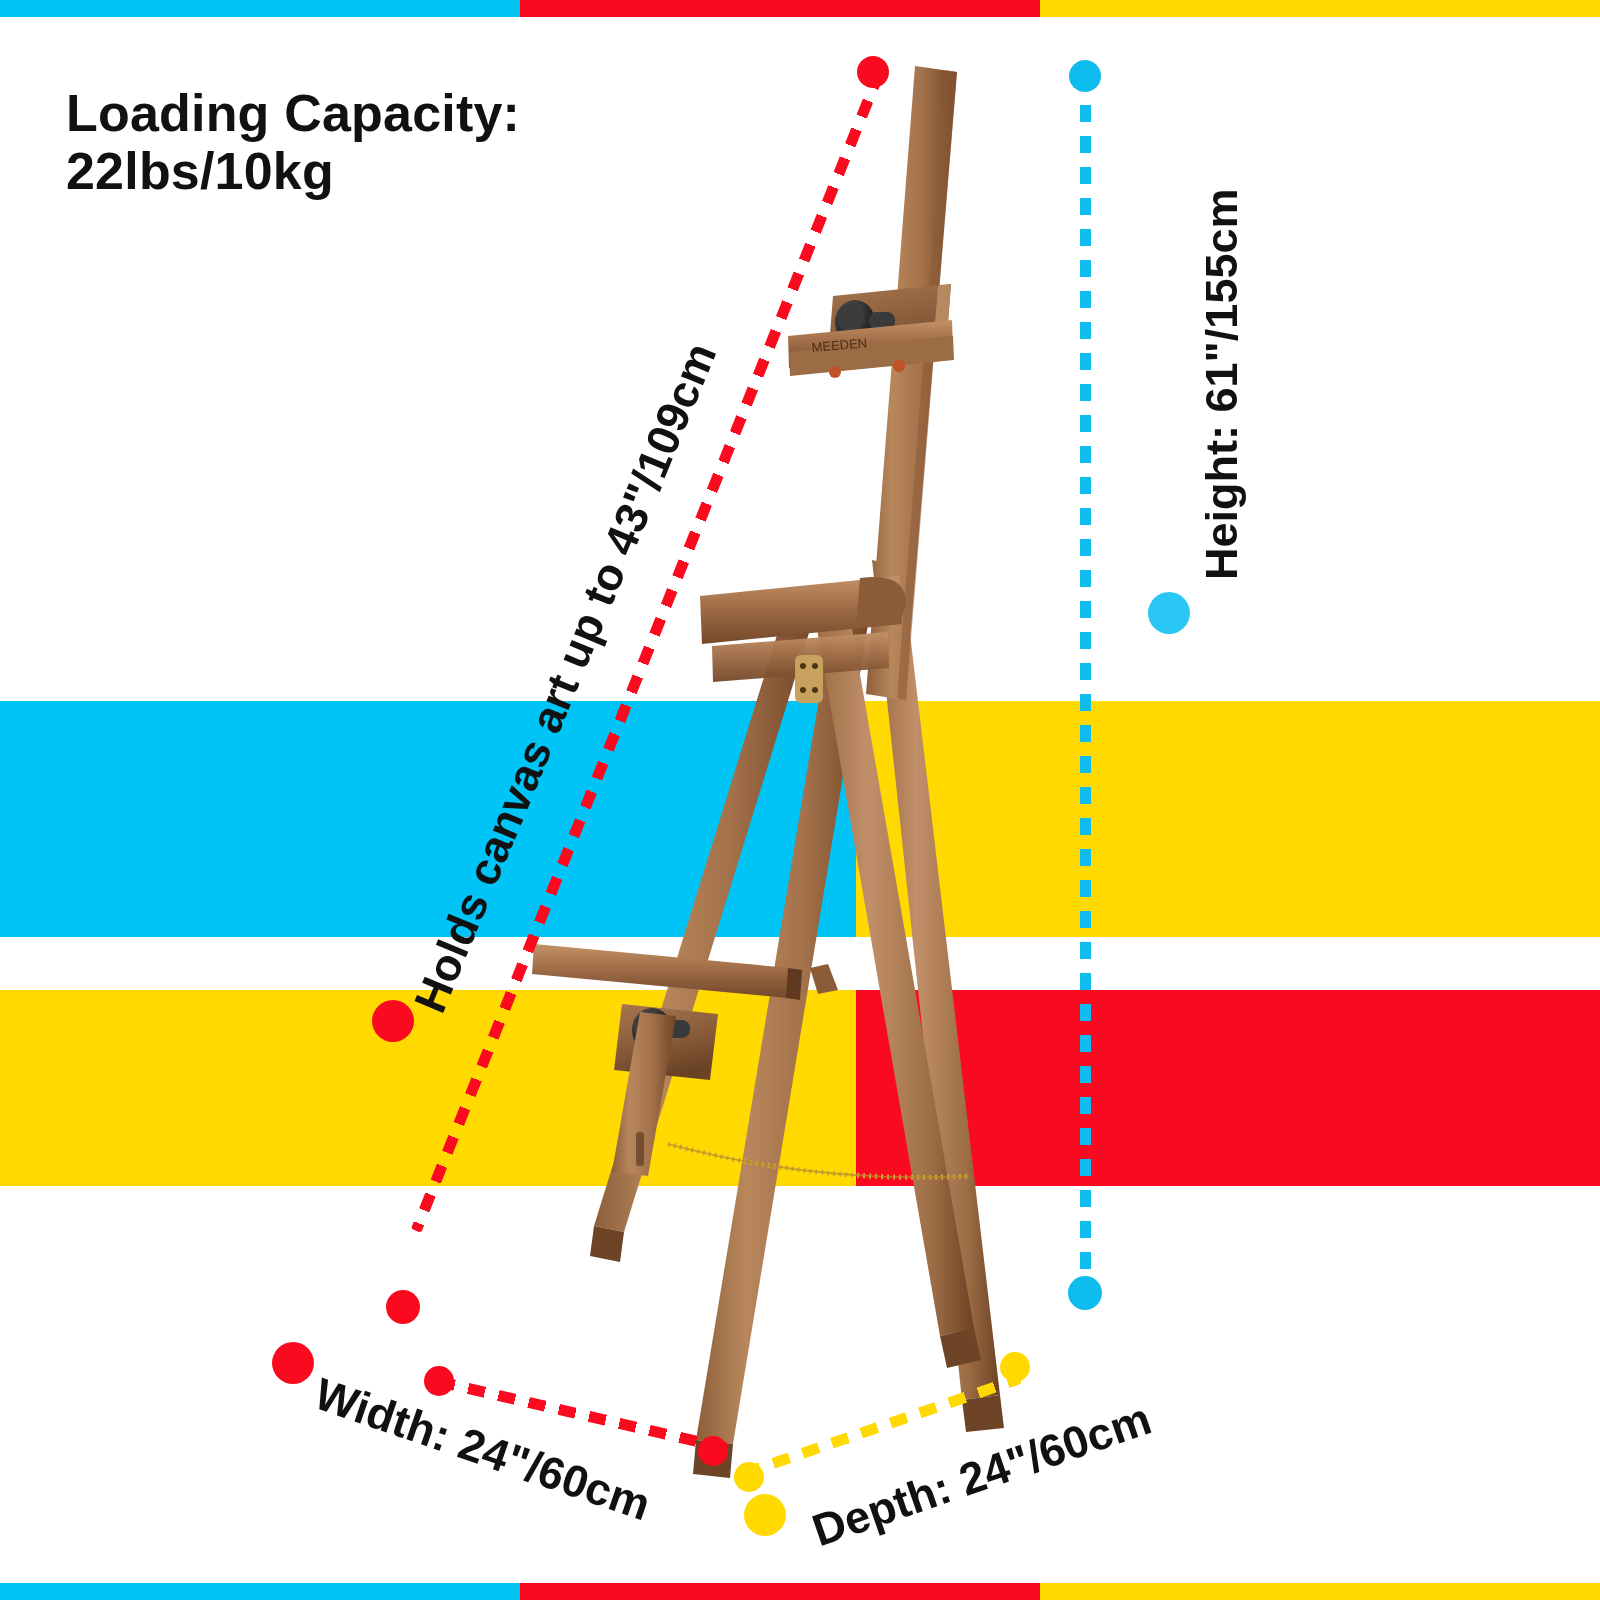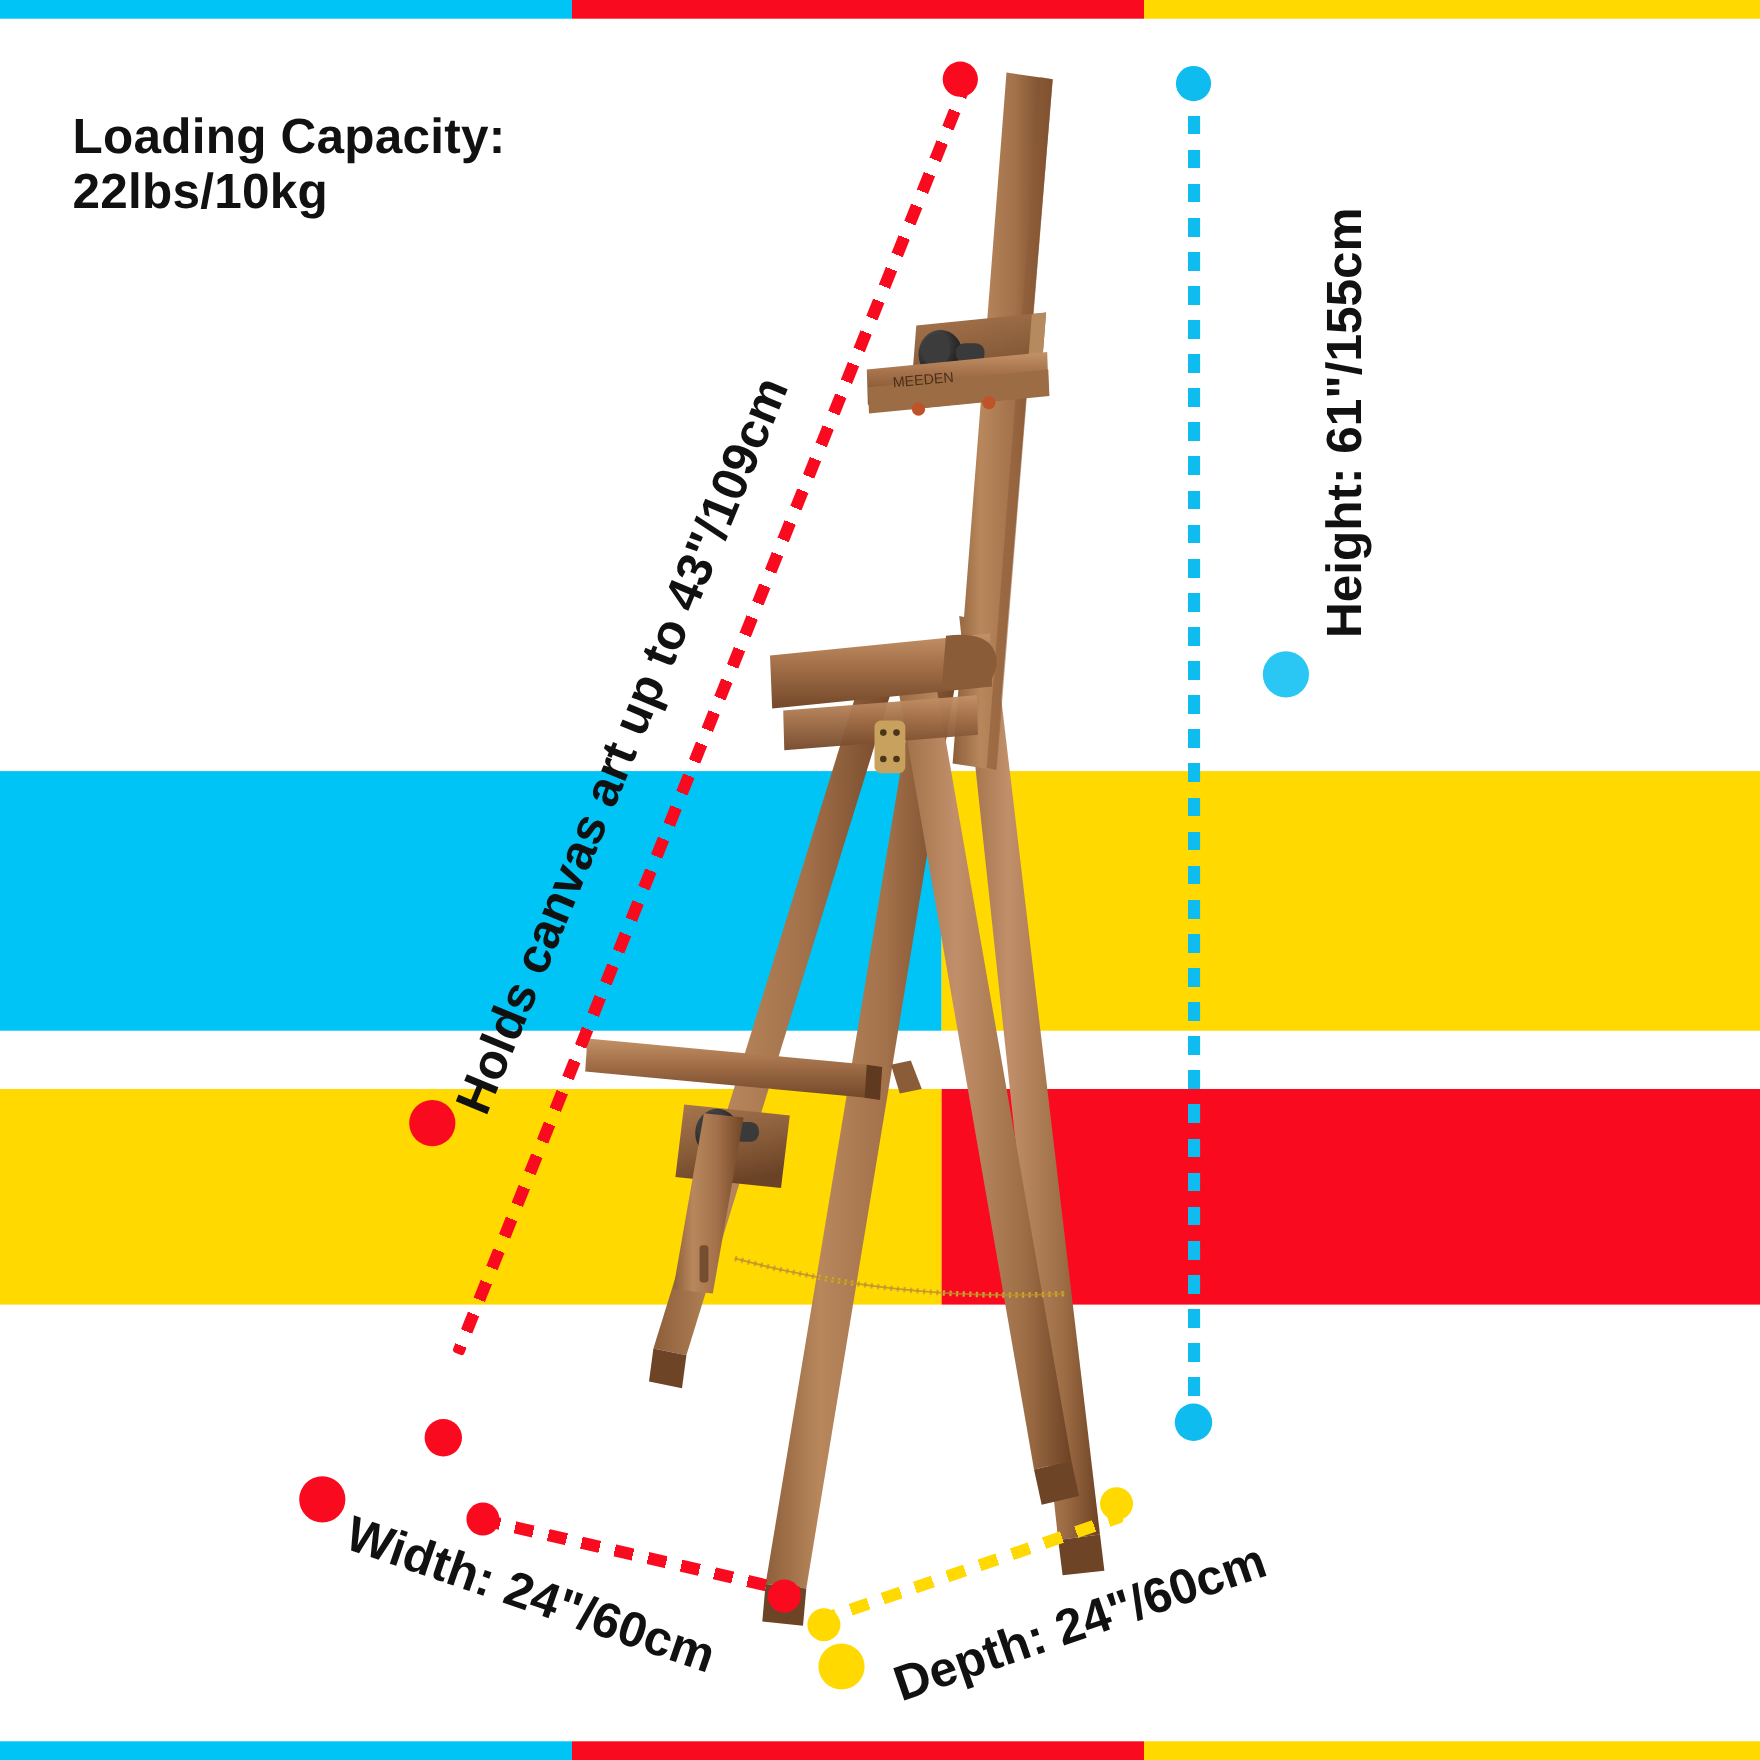--- a/index.html
+++ b/index.html
@@ -16,22 +16,22 @@
   .seg.c3{width:560px;}
 
   
   .band{position:absolute;}
   .band.bL1{left:0;top:701px;width:856px;height:236px;}
   .band.bR1{left:856px;top:701px;width:744px;height:236px;}
   .band.bL2{left:0;top:990px;width:856px;height:196px;}
   .band.bR2{left:856px;top:990px;width:744px;height:196px;}
 
   
-  #headline{position:absolute;left:66px;top:99px;line-height:1.12;
-    font-size:45px;font-weight:700;color:#111;letter-spacing:.2px;white-space:pre-line;
+  #headline{position:absolute;left:66px;top:84px;line-height:1.12;
+    font-size:52px;font-weight:700;color:#111;letter-spacing:.2px;white-space:pre-line;
     font-family:"Liberation Sans",sans-serif;}
 
   
   .dashline{position:absolute;transform-origin:0 50%;border-radius:3px;}
   .dashline.v{background-image:repeating-linear-gradient(to bottom,currentColor 0 17px,transparent 17px 31px);}
   .dashline.h{background-image:repeating-linear-gradient(to right,currentColor 0 17px,transparent 17px 31px);}
 
   .enddot{position:absolute;border-radius:50%;}
 
   

